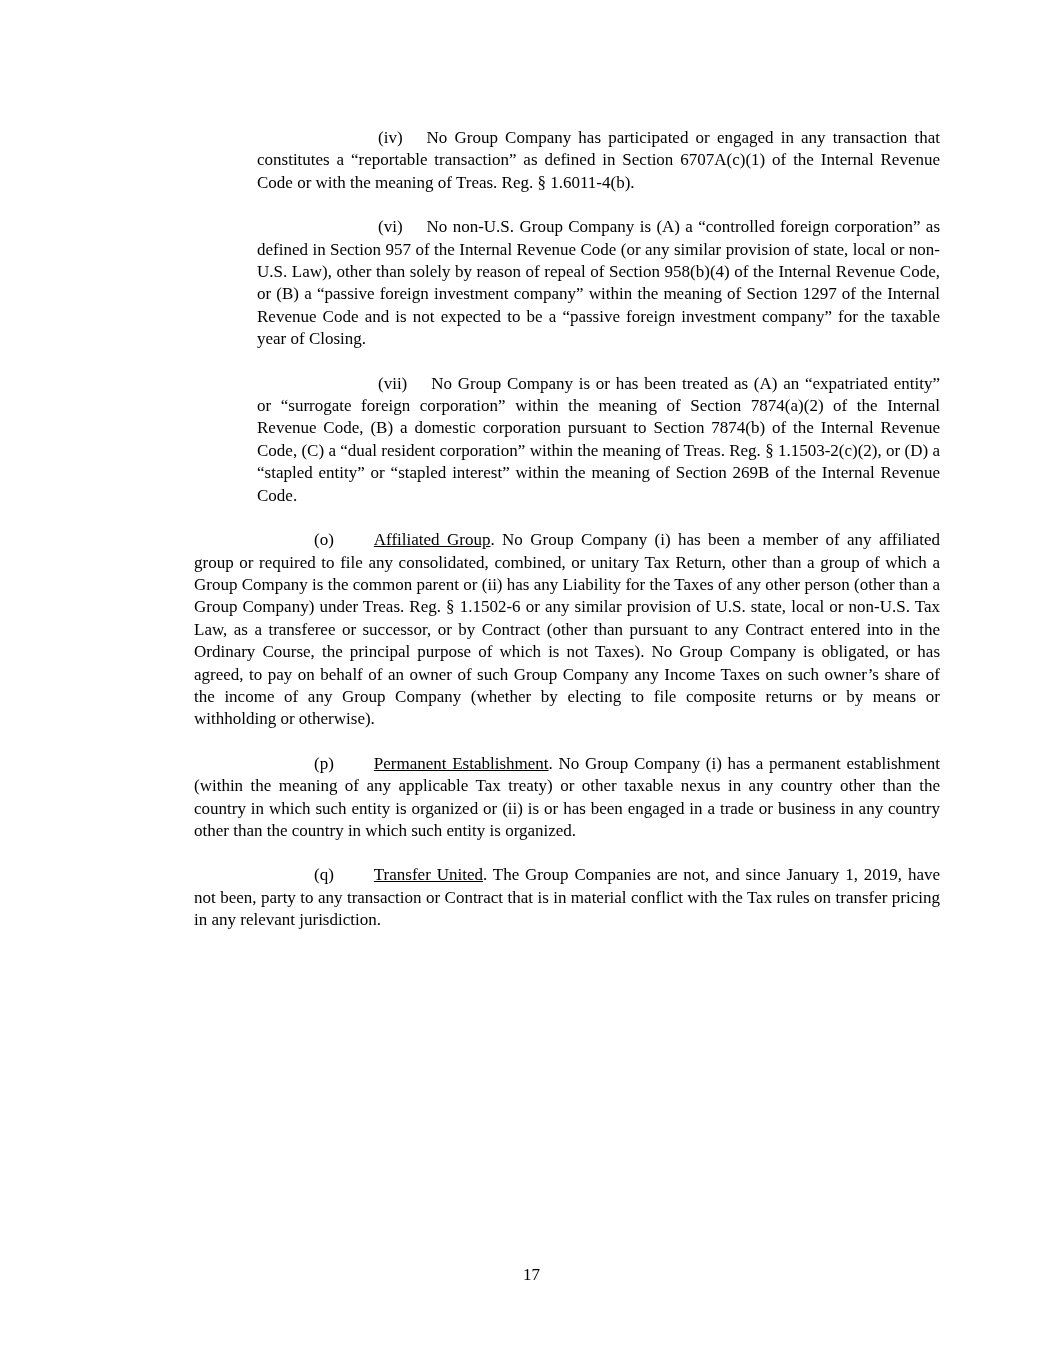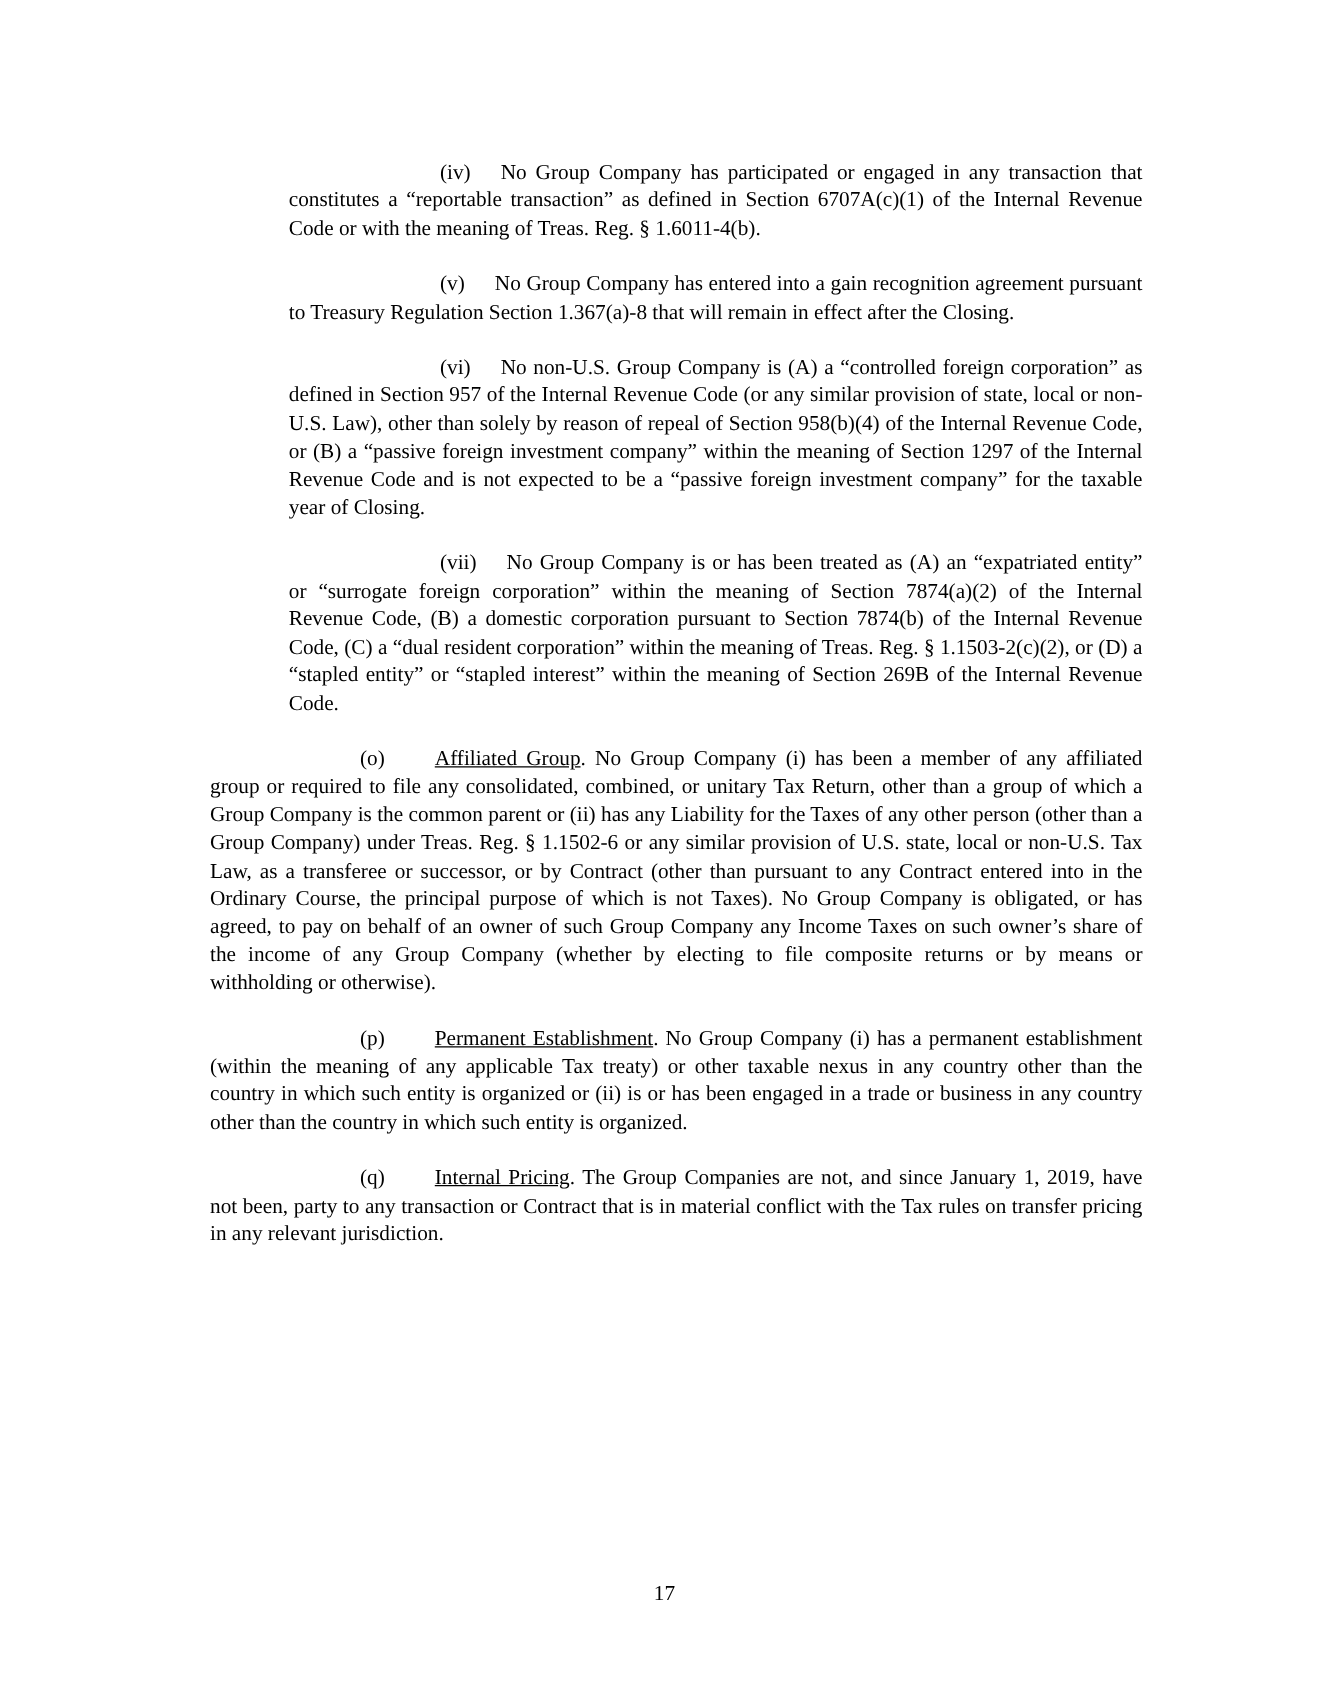--- a/index.html
+++ b/index.html
@@ -13,21 +13,21 @@
     height: 1365px;
     background: #ffffff;
     color: #000000;
     font-family: "Liberation Serif", "DejaVu Serif", serif;
     font-size: 17px;
     line-height: 22.4px;
     overflow: hidden;
   }
   .content {
     position: absolute;
-    left: 168px;
+    left: 194px;
     top: 127px;
     width: 746px;
     text-align: justify;
   }
   .content p {
     margin: 0 0 22px 0;
     padding: 0;
   }
   p.item-roman {
     margin-left: 63px;
@@ -56,29 +56,28 @@
   }
 </style>
 </head>
 <body>
 
 <div class="page">
   <div class="content">
 
     <p class="item-roman"><span>(iv)</span><span class="tab-roman"></span><span>No Group Company has participated or engaged in any transaction that constitutes a “reportable transaction” as defined in Section 6707A(c)(1) of the Internal Revenue Code or with the meaning of Treas. Reg. § 1.6011-4(b).</span></p>
 
-    <p class="item-roman"><span>(v)</span><span class="tab-roman"></span><span>No Group Company has entered into a gain recognition agreement pursuant to Treasury Regulation Section 1.367(a)-8 that will remain in effect after the Closing.</span></p>
 
     <p class="item-roman"><span>(vi)</span><span class="tab-roman"></span><span>No non-U.S. Group Company is (A) a “controlled foreign corporation” as defined in Section 957 of the Internal Revenue Code (or any similar provision of state, local or non-U.S. Law), other than solely by reason of repeal of Section 958(b)(4) of the Internal Revenue Code, or (B) a “passive foreign investment company” within the meaning of Section 1297 of the Internal Revenue Code and is not expected to be a “passive foreign investment company” for the taxable year of Closing.</span></p>
 
     <p class="item-roman"><span>(vii)</span><span class="tab-roman"></span><span>No Group Company is or has been treated as (A) an “expatriated entity” or “surrogate foreign corporation” within the meaning of Section 7874(a)(2) of the Internal Revenue Code, (B) a domestic corporation pursuant to Section 7874(b) of the Internal Revenue Code, (C) a “dual resident corporation” within the meaning of Treas. Reg. § 1.1503-2(c)(2), or (D) a “stapled entity” or “stapled interest” within the meaning of Section 269B of the Internal Revenue Code.</span></p>
 
 
     <p class="item-letter"><span>(o)</span><span class="tab-letter"></span><span class="section-heading">Affiliated Group</span><span>. No Group Company (i) has been a member of any affiliated group or required to file any consolidated, combined, or unitary Tax Return, other than a group of which a Group Company is the common parent or (ii) has any Liability for the Taxes of any other person (other than a Group Company) under Treas. Reg. § 1.1502-6 or any similar provision of U.S. state, local or non-U.S. Tax Law, as a transferee or successor, or by Contract (other than pursuant to any Contract entered into in the Ordinary Course, the principal purpose of which is not Taxes). No Group Company is obligated, or has agreed, to pay on behalf of an owner of such Group Company any Income Taxes on such owner’s share of the income of any Group Company (whether by electing to file composite returns or by means or withholding or otherwise).</span></p>
 
     <p class="item-letter"><span>(p)</span><span class="tab-letter"></span><span class="section-heading">Permanent Establishment</span><span>. No Group Company (i) has a permanent establishment (within the meaning of any applicable Tax treaty) or other taxable nexus in any country other than the country in which such entity is organized or (ii) is or has been engaged in a trade or business in any country other than the country in which such entity is organized.</span></p>
 
-    <p class="item-letter"><span>(q)</span><span class="tab-letter"></span><span class="section-heading">Internal Pricing</span><span>. The Group Companies are not, and since January 1, 2019, have not been, party to any transaction or Contract that is in material conflict with the Tax rules on transfer pricing in any relevant jurisdiction.</span></p>
+    <p class="item-letter"><span>(q)</span><span class="tab-letter"></span><span class="section-heading">Transfer United</span><span>. The Group Companies are not, and since January 1, 2019, have not been, party to any transaction or Contract that is in material conflict with the Tax rules on transfer pricing in any relevant jurisdiction.</span></p>
 
   </div>
 
   <div class="page-number">17</div>
 </div>
 
 </body></html>

